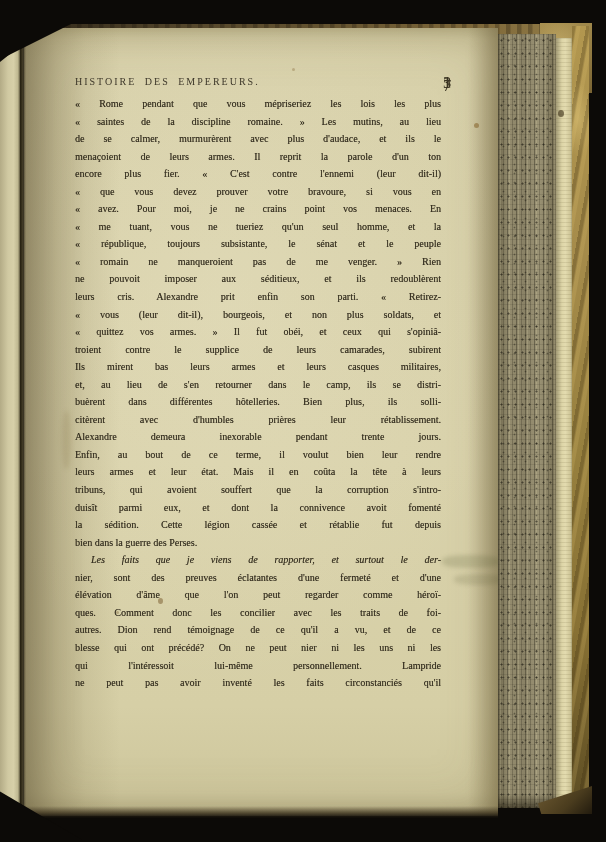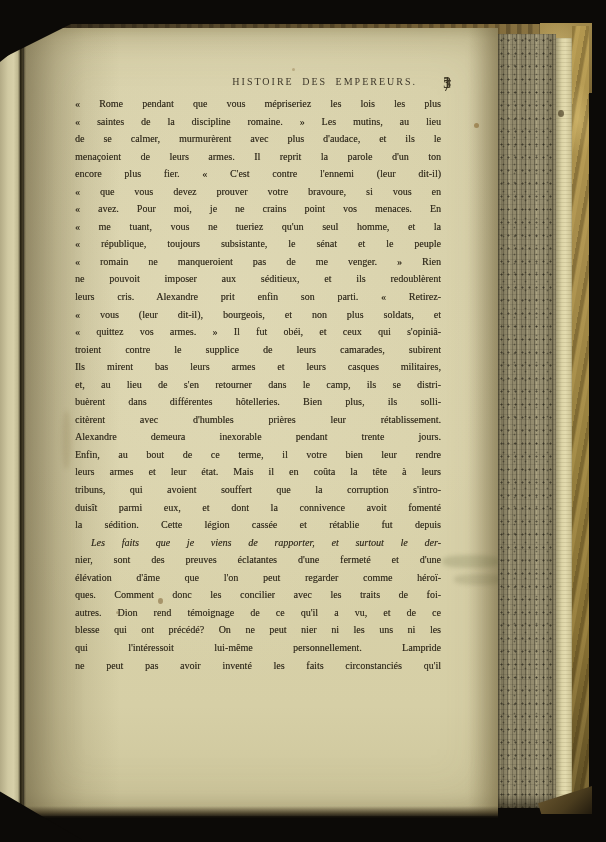--- a/index.html
+++ b/index.html
@@ -33,21 +33,21 @@
       radial-gradient(90% 70% at 42% 35%, rgba(248,244,222,.20), transparent 70%),
       linear-gradient(180deg,#c3bc93 0,#d2cba3 1.4%,#d7d0a9 4%,#d9d2ab 55%,#d6cfa6 86%,#cec79d 97%,#bdb68d 100%);
     box-shadow:inset 0 0 55px rgba(110,95,55,.28), inset -16px 0 24px -10px rgba(110,95,55,.38);}
   .gutter-shade{left:0;top:0;bottom:0;width:96px;
     background:linear-gradient(90deg,rgba(90,79,48,.52),rgba(108,96,60,.30) 34%,rgba(120,108,70,.13) 64%,rgba(120,108,70,0));}
   .right-shade{right:0;top:0;bottom:0;width:30px;
     background:linear-gradient(270deg,rgba(100,88,52,.34),rgba(100,88,52,0));}
 
   
   .header-row{left:51px;top:45px;width:368px;height:22px;}
-  .running-head{position:absolute;left:0;right:26px;top:3px;text-align:right;
+  .running-head{position:absolute;left:0;right:26px;top:3px;text-align:left;
     font-size:10px;letter-spacing:2px;word-spacing:4px;color:#3e382a;white-space:nowrap;}
   .page-number{position:absolute;right:0;top:0;font-size:16.5px;color:#3a3322;letter-spacing:.5px;}
   .page-number span{display:inline-block;}
   .page-number .d7{transform:translateY(3.2px);}
   .page-number .d3{transform:translateY(.4px);}
 
   
   .textblock{left:51px;top:67px;width:366px;color:#332d1f;font-size:10px;line-height:17.55px;
     text-shadow:.2px .2px .35px rgba(45,38,22,.55);}
   .textblock .line{position:static;text-align:justify;text-align-last:justify;height:17.55px;overflow:hidden;}
@@ -139,25 +139,26 @@
         <div class="line">ne pouvoit imposer aux séditieux, et ils redoublèrent</div>
         <div class="line">leurs cris. Alexandre prit enfin son parti. « Retirez-</div>
         <div class="line">« vous (leur dit-il), bourgeois, et non plus soldats, et</div>
         <div class="line">« quittez vos armes. » Il fut obéi, et ceux qui s'opiniâ-</div>
         <div class="line">troient contre le supplice de leurs camarades, subirent</div>
         <div class="line">Ils mirent bas leurs armes et leurs casques militaires,</div>
         <div class="line">et, au lieu de s'en retourner dans le camp, ils se distri-</div>
         <div class="line">buèrent dans différentes hôtelleries. Bien plus, ils solli-</div>
         <div class="line">citèrent avec d'humbles prières leur rétablissement.</div>
         <div class="line">Alexandre demeura inexorable pendant trente jours.</div>
-        <div class="line">Enfin, au bout de ce terme, il votre bien leur rendre</div>
+        <div class="line">Enfin, au bout de ce terme, il voulut bien leur rendre</div>
         <div class="line">leurs armes et leur état. Mais il en coûta la tête à leurs</div>
         <div class="line">tribuns, qui avoient souffert que la corruption s'intro-</div>
         <div class="line">duisît parmi eux, et dont la connivence avoit fomenté</div>
         <div class="line">la sédition. Cette légion cassée et rétablie fut depuis</div>
+        <div class="line end">bien dans la guerre des Perses.</div>
         <div class="line indent">Les faits que je viens de rapporter, et surtout le der-</div>
         <div class="line">nier, sont des preuves éclatantes d'une fermeté et d'une</div>
         <div class="line">élévation d'âme que l'on peut regarder comme héroï-</div>
         <div class="line">ques. Comment donc les concilier avec les traits de foi-</div>
         <div class="line">autres. Dion rend témoignage de ce qu'il a vu, et de ce</div>
         <div class="line">blesse qui ont précédé? On ne peut nier ni les uns ni les</div>
         <div class="line">qui l'intéressoit lui-même personnellement. Lampride</div>
         <div class="line">ne peut pas avoir inventé les faits circonstanciés qu'il</div>
       </div>
 

